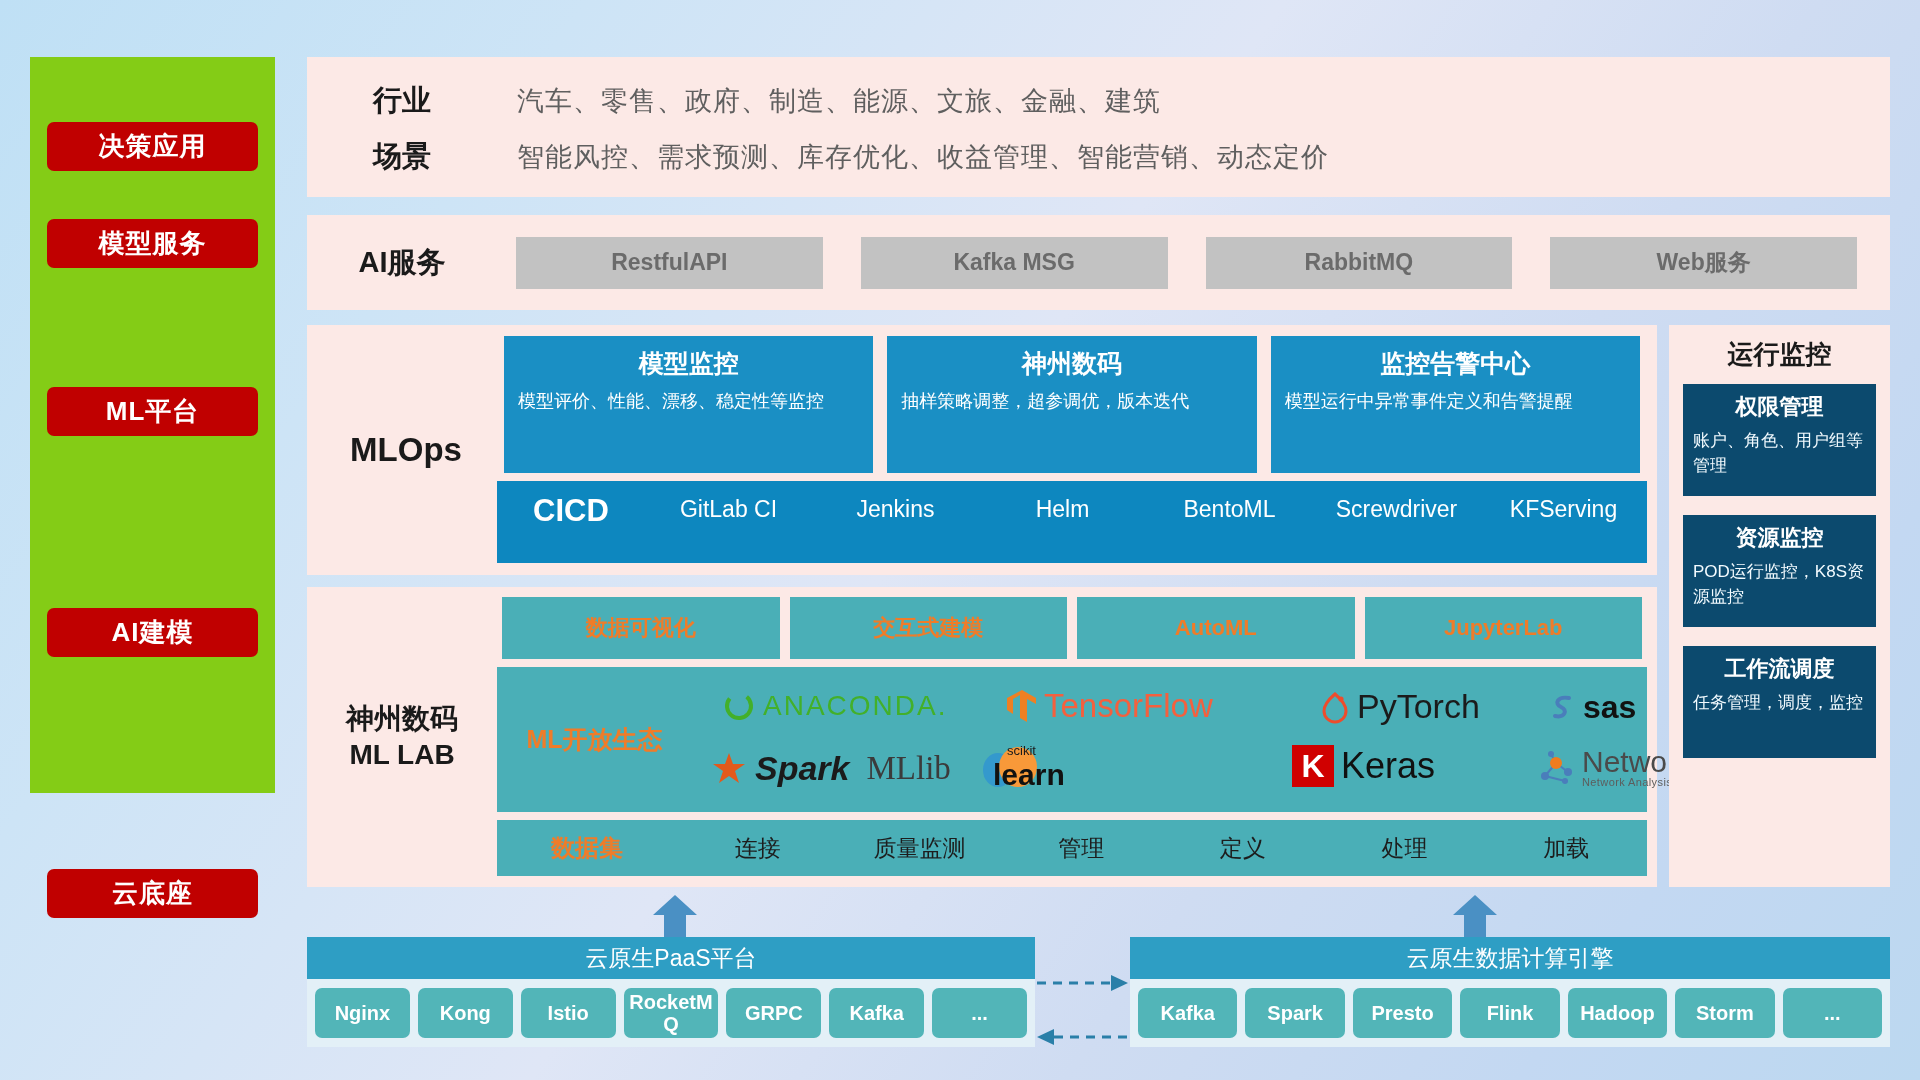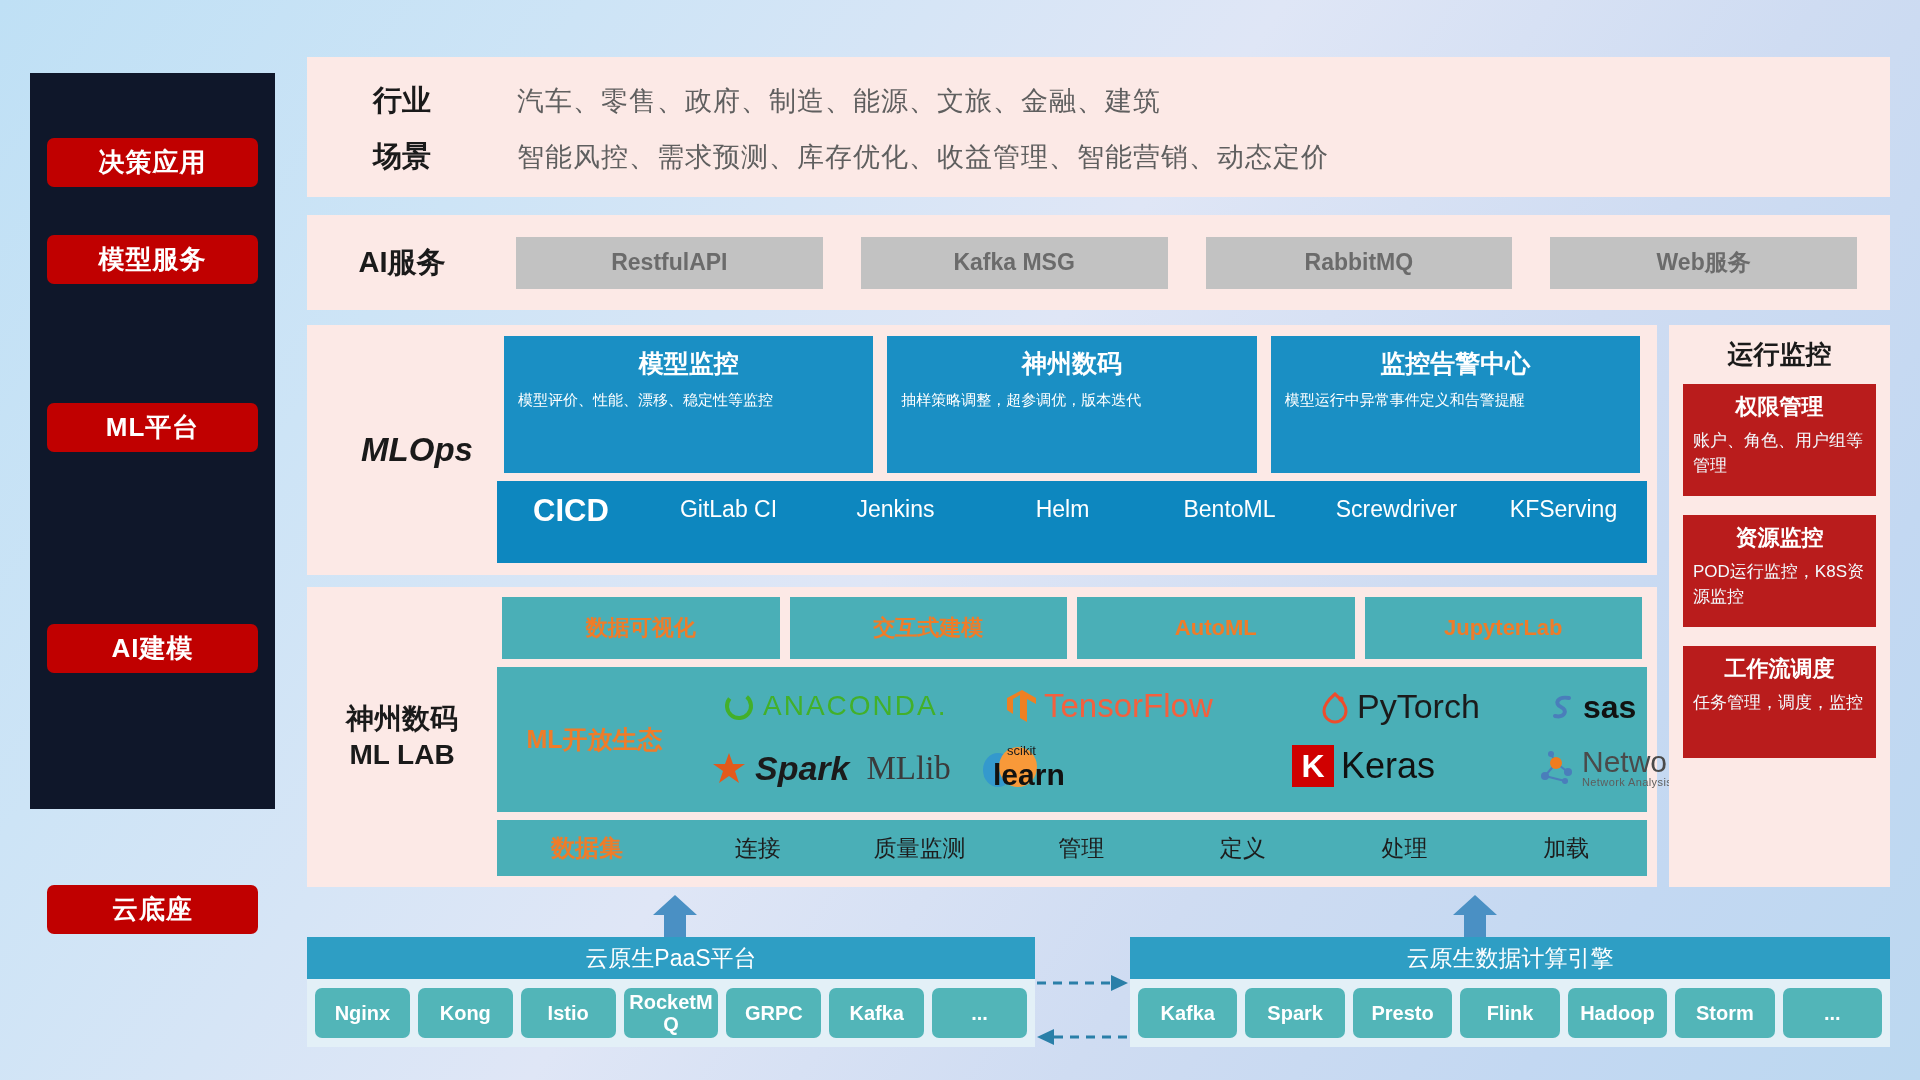--- a/index.html
+++ b/index.html
@@ -14,22 +14,21 @@
   body {
     background: linear-gradient(125deg, #bfe0f5 0%, #cde4f6 22%, #dfe6f6 48%, #cfdcf2 68%, #c3d8f2 85%, #bcd8f0 100%);
     position: relative;
   }
 
   
   #left-rail {
     position: absolute;
     left: 30px; top: 57px;
     width: 245px; height: 736px;
-    background: #0f172a;
-    margin-top: 16px;
+    background: #84cc16;
   }
   .rail-pill {
     position: absolute;
     left: 17px;
     width: 211px;
     height: 49px;
     background: #c00000;
     border-radius: 7px;
     color: #ffffff;
     font-size: 26px;
@@ -101,24 +100,24 @@
     display: flex;
     align-items: center;
     justify-content: center;
   }
 
   
   #band-mlops { top: 268px; height: 250px; }
   #mlops-inner { position: absolute; left: 0; top: 0; width: 1350px; height: 250px; background:#fce9e6; }
   #mlops-key {
     position: absolute;
-    left: 15px; top: 0;
+    left: 4px; top: 0;
     width: 190px; height: 250px;
     display: flex; align-items: center; justify-content: center;
-    font-size: 33px; font-weight: bold; color: #1a1a1a; font-style: italic;
+    font-size: 33px; font-weight: bold; color: #1a1a1a;
   }
   #mlops-cards {
     position: absolute;
     left: 190px; top: 11px;
     width: 1150px; height: 137px;
     display: flex;
   }
   .mlops-card {
     flex: 1;
     margin: 0 7px;
@@ -126,21 +125,21 @@
     color: #ffffff;
     padding: 11px 14px 0 14px;
   }
   .mlops-card .card-title {
     font-size: 25px;
     font-weight: bold;
     text-align: center;
     margin-bottom: 9px;
   }
   .mlops-card .card-desc {
-    font-size: 15px;
+    font-size: 18px;
     line-height: 1.42;
   }
 
   #cicd-bar {
     position: absolute;
     left: 190px; top: 156px;
     width: 1150px; height: 82px;
     background: #0d87bf;
     display: flex;
     align-items: flex-start;
@@ -258,21 +257,21 @@
     padding: 12px 14px;
   }
   #monitor-title {
     text-align: center;
     font-size: 26px;
     font-weight: bold;
     color: #1a1a1a;
     margin-bottom: 12px;
   }
   .monitor-card {
-    background: #b91c1c;
+    background: #0c4a6e;
     margin-bottom: 19px;
     padding: 8px 10px 11px 10px;
     min-height: 112px;
   }
   .monitor-card .mc-title {
     text-align: center;
     font-size: 22px;
     font-weight: bold;
     color: #ffffff;
     margin-bottom: 7px;

